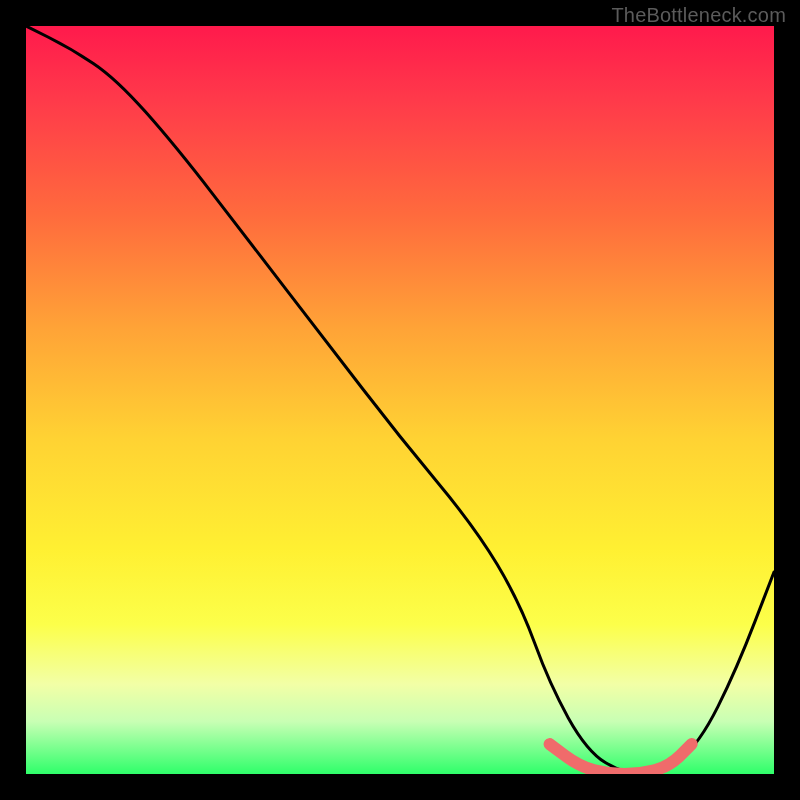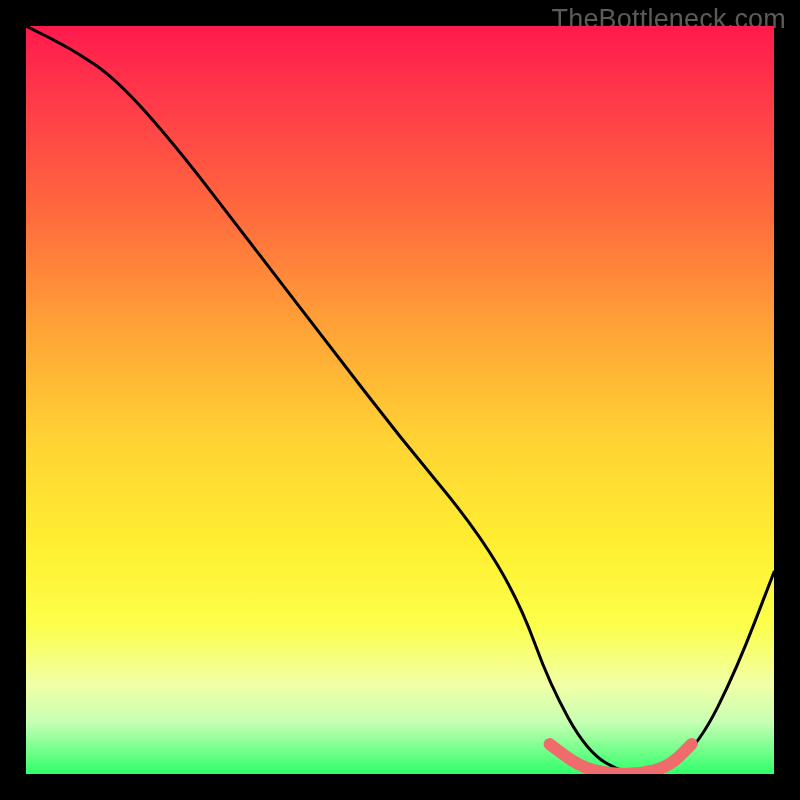--- a/index.html
+++ b/index.html
@@ -43,21 +43,21 @@
     left: 0;
     top: 0;
     width: 748px;
     height: 748px;
   }
   .watermark {
     position: absolute;
     top: 4px;
     right: 14px;
     color: #5b5b5b;
-    font-size: 27px;
+    font-size: 20px;
     font-weight: 500;
     letter-spacing: 0.2px;
     user-select: none;
   }
 </style>
 </head>
 <body>
 
 <div class="watermark">TheBottleneck.com</div>
 

